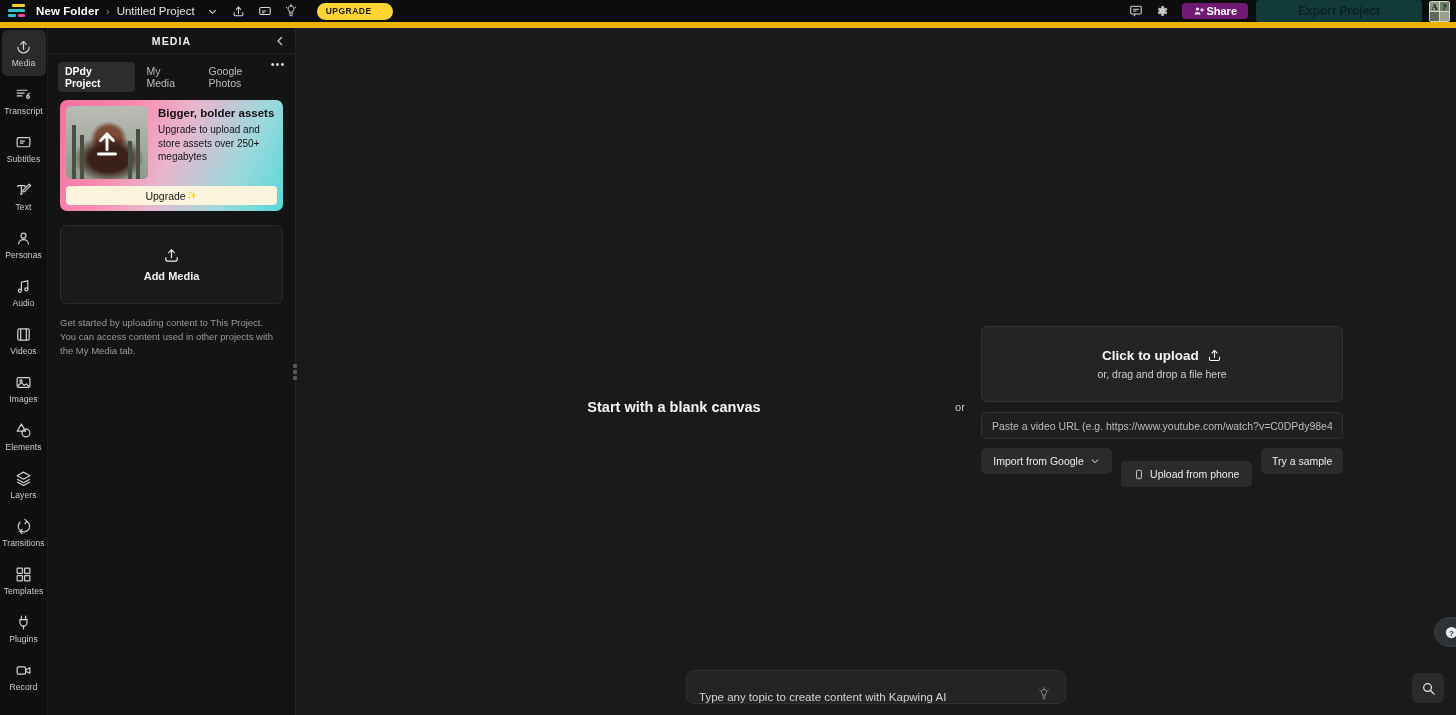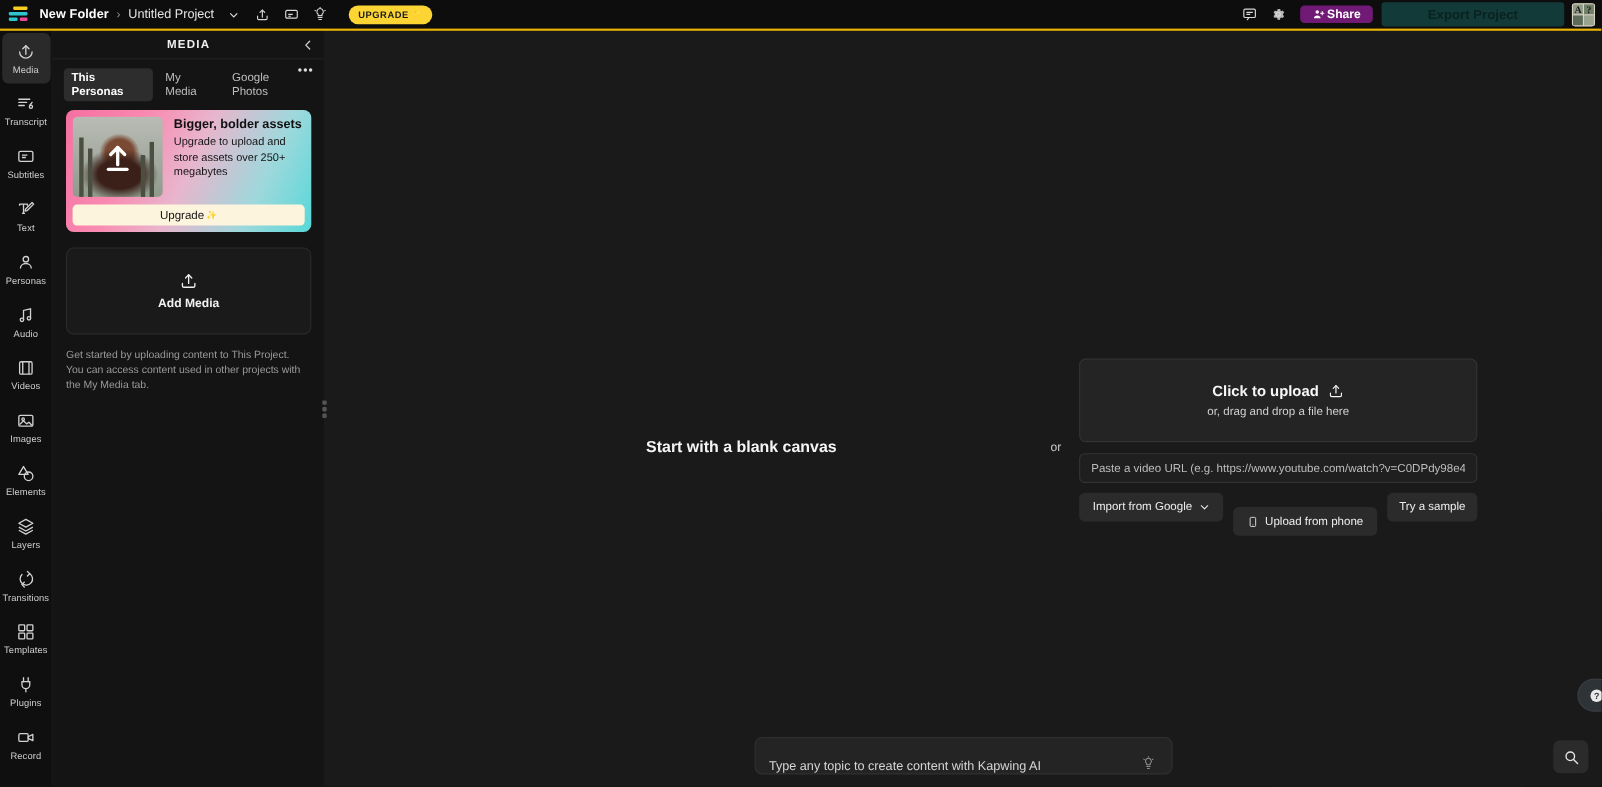--- a/index.html
+++ b/index.html
@@ -11,21 +11,21 @@
     overflow: hidden;
   }
   .app { position: relative; width: 1456px; height: 715px; display: flex; flex-direction: column; }
 
   
   .topbar {
     height: 28px; flex: 0 0 28px;
     background: #0d0d0d;
     display: flex; align-items: center;
     padding: 0 4px 0 8px;
-    border-bottom: 2px solid #eab308;
+    border-bottom: 6px solid #eab308;
     position: relative; z-index: 40;
   }
   .logo { width: 18px; height: 14px; margin-right: 10px; position: relative; flex: 0 0 18px; }
   .logo i { position: absolute; display: block; border-radius: 1px; }
   .l1 { left: 4px; top: 0; width: 13px; height: 3px; background: #f5d020; }
   .l2 { left: 0; top: 4.5px; width: 17px; height: 3.5px; background: #2ec5ce; }
   .l3 { left: 0; top: 9.5px; width: 8px; height: 3.5px; background: #2ec5ce; }
   .l4 { left: 9.5px; top: 9.5px; width: 7px; height: 3.5px; background: #ec4899; }
 
   .crumb { font-size: 11.5px; font-weight: 700; color: #fff; letter-spacing: .1px; }
@@ -456,21 +456,21 @@
       <div class="panel-head">
         <span class="panel-title">MEDIA</span>
         <div class="panel-collapse">
           <svg width="12" height="12" viewBox="0 0 24 24" fill="none" stroke="currentColor" stroke-width="2.4" stroke-linecap="round" stroke-linejoin="round">
               <path d="M15 5l-7 7 7 7"></path>
             </svg>
         </div>
       </div>
 
       <div class="tabs-row">
-        <div class="tab active">This Personas</div>
+        <div class="tab active">DPdy Project</div>
         <div class="tab">My Media</div>
         <div class="tab">Google Photos</div>
         <div class="dots">•••</div>
       </div>
 
       <div class="promo">
         <div class="promo-top">
           <div class="promo-thumb">
             <i class="palm" style="left:6px;height:54px"></i>
             <i class="palm" style="left:14px;height:44px"></i>

